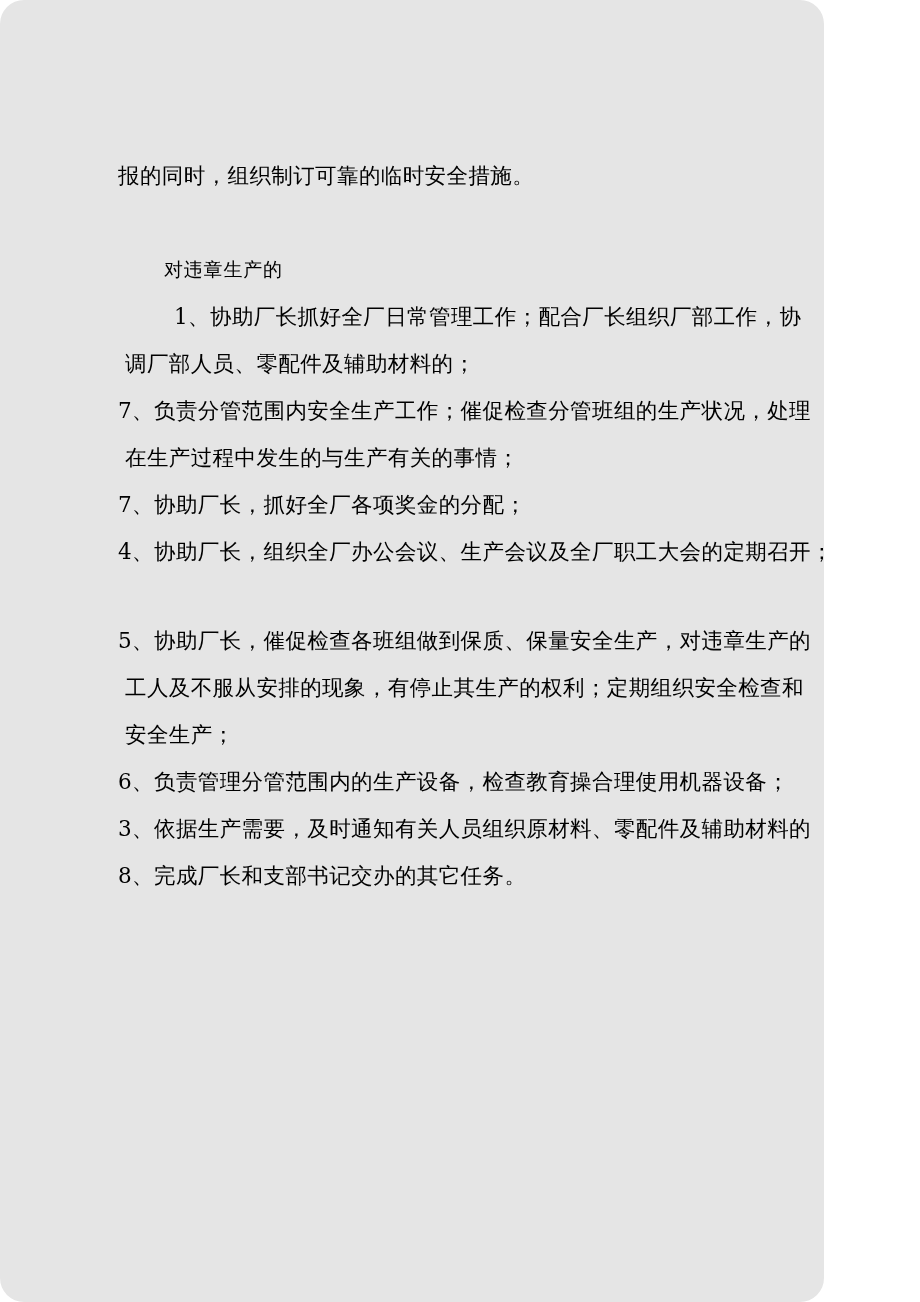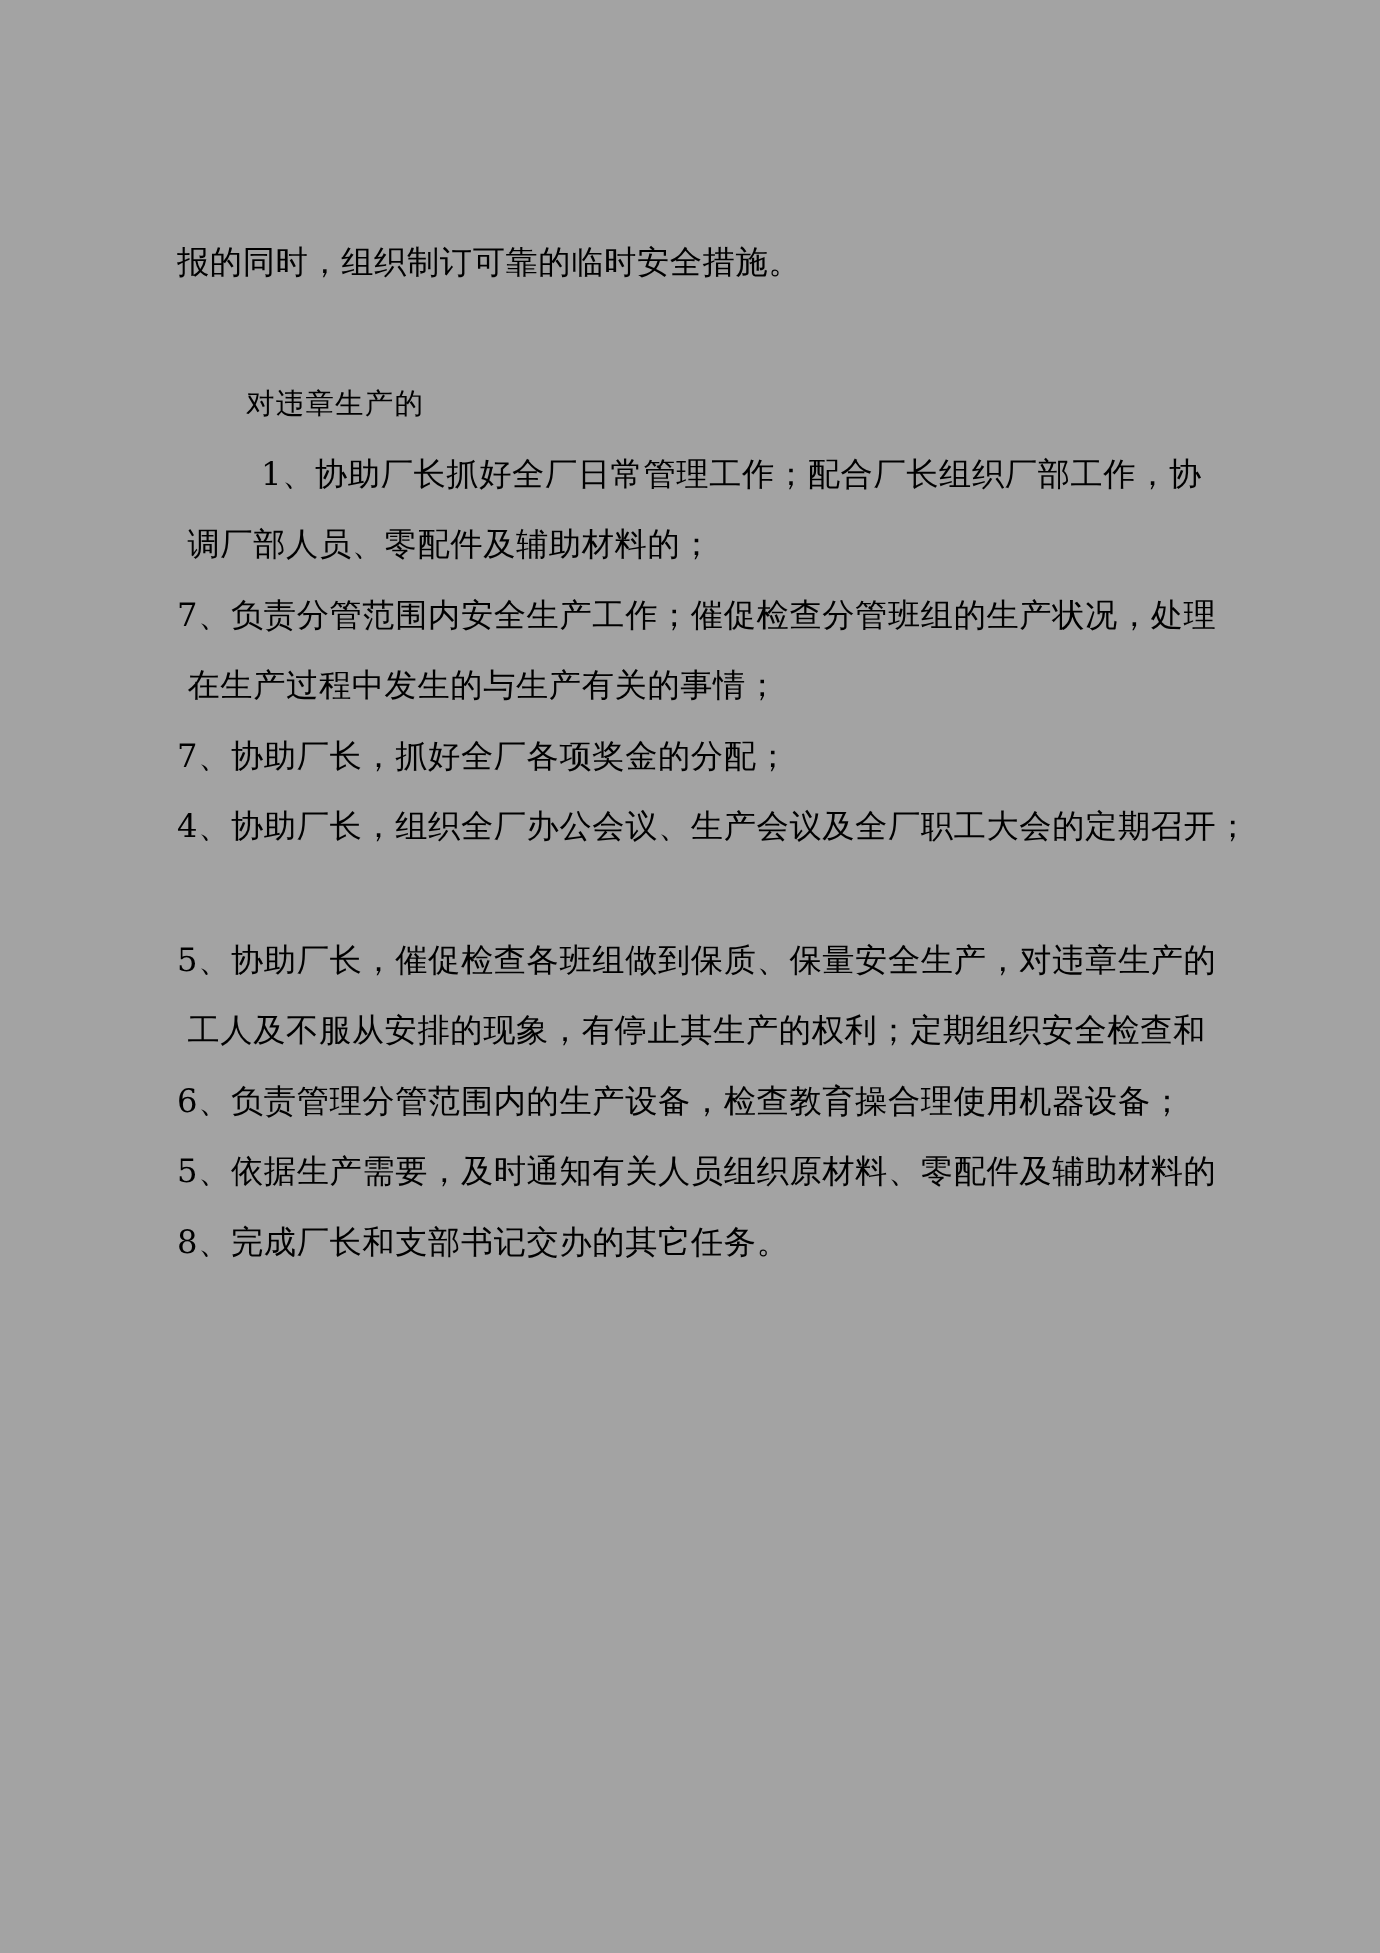--- a/index.html
+++ b/index.html
@@ -9,25 +9,26 @@
   }
   body {
     width: 920px;
     height: 1302px;
     font-family: "DejaVu Serif", "Liberation Serif", serif;
     color: #000000;
     -webkit-font-smoothing: antialiased;
   }
   .page {
     position: relative;
-    width: 920px;
+    width: 824px;
     height: 1302px;
-    background: #a3a3a3;
+    background: #e5e5e5;
     overflow: hidden;
     box-sizing: border-box;
+    border-radius: 24px;
   }
   .doc-body {
     position: absolute;
     left: 118px;
     top: 152px;
     width: 700px;
   }
   .line {
     font-size: 21.5px;
     line-height: 47px;
@@ -85,23 +86,24 @@
     <div class="line flush">7、协助厂长，抓好全厂各项奖金的分配；</div>
 
     <div class="line flush">4、协助厂长，组织全厂办公会议、生产会议及全厂职工大会的定期召开；</div>
 
     <div class="spacer half"></div>
 
     <div class="line flush">5、协助厂长，催促检查各班组做到保质、保量安全生产，对违章生产的</div>
 
     <div class="line cont">工人及不服从安排的现象，有停止其生产的权利；定期组织安全检查和</div>
 
+    <div class="line cont">安全生产；</div>
 
     <div class="line flush">6、负责管理分管范围内的生产设备，检查教育操合理使用机器设备；</div>
 
-    <div class="line flush">5、依据生产需要，及时通知有关人员组织原材料、零配件及辅助材料的</div>
+    <div class="line flush">3、依据生产需要，及时通知有关人员组织原材料、零配件及辅助材料的</div>
 
 
     <div class="line flush">8、完成厂长和支部书记交办的其它任务。</div>
 
   </div>
 
 </div>
 
 </body></html>

